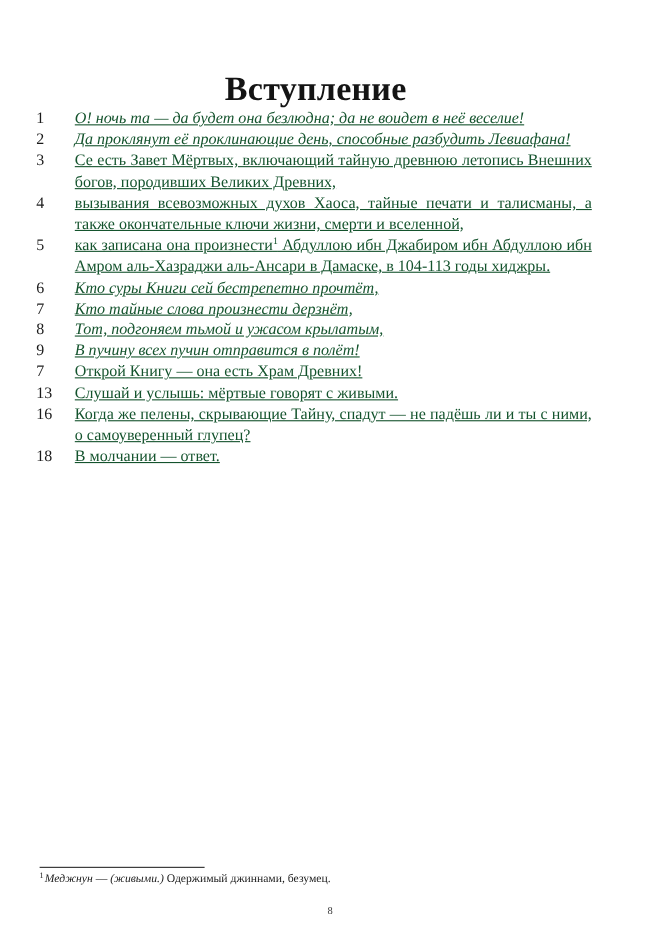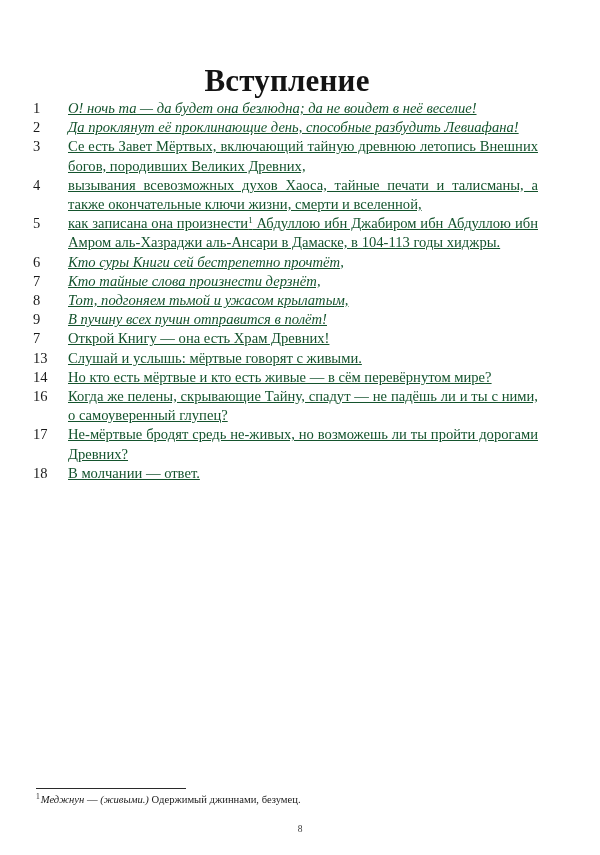--- a/index.html
+++ b/index.html
@@ -176,30 +176,22 @@
       </div>
       <div class="verse">
         <div class="verse-number">7</div>
         <div class="verse-text">Открой Книгу — она есть Храм Древних!</div>
       </div>
       <div class="verse">
         <div class="verse-number">13</div>
         <div class="verse-text">Слушай и услышь: мёртвые говорят с живыми.</div>
       </div>
       <div class="verse">
-        <div class="verse-number">14</div>
-        <div class="verse-text">Но кто есть мёртвые и кто есть живые — в сём перевёрнутом мире?</div>
-      </div>
-      <div class="verse">
         <div class="verse-number">16</div>
         <div class="verse-text">Когда же пелены, скрывающие Тайну, спадут — не падёшь ли и ты с ними, о самоуверенный глупец?</div>
-      </div>
-      <div class="verse">
-        <div class="verse-number">17</div>
-        <div class="verse-text">Не-мёртвые бродят средь не-живых, но возможешь ли ты пройти дорогами Древних?</div>
       </div>
       <div class="verse">
         <div class="verse-number">18</div>
         <div class="verse-text">В молчании — ответ.</div>
       </div>
     </div>
 
   <div class="footnote-rule"></div>
 
   <div class="footnote">

